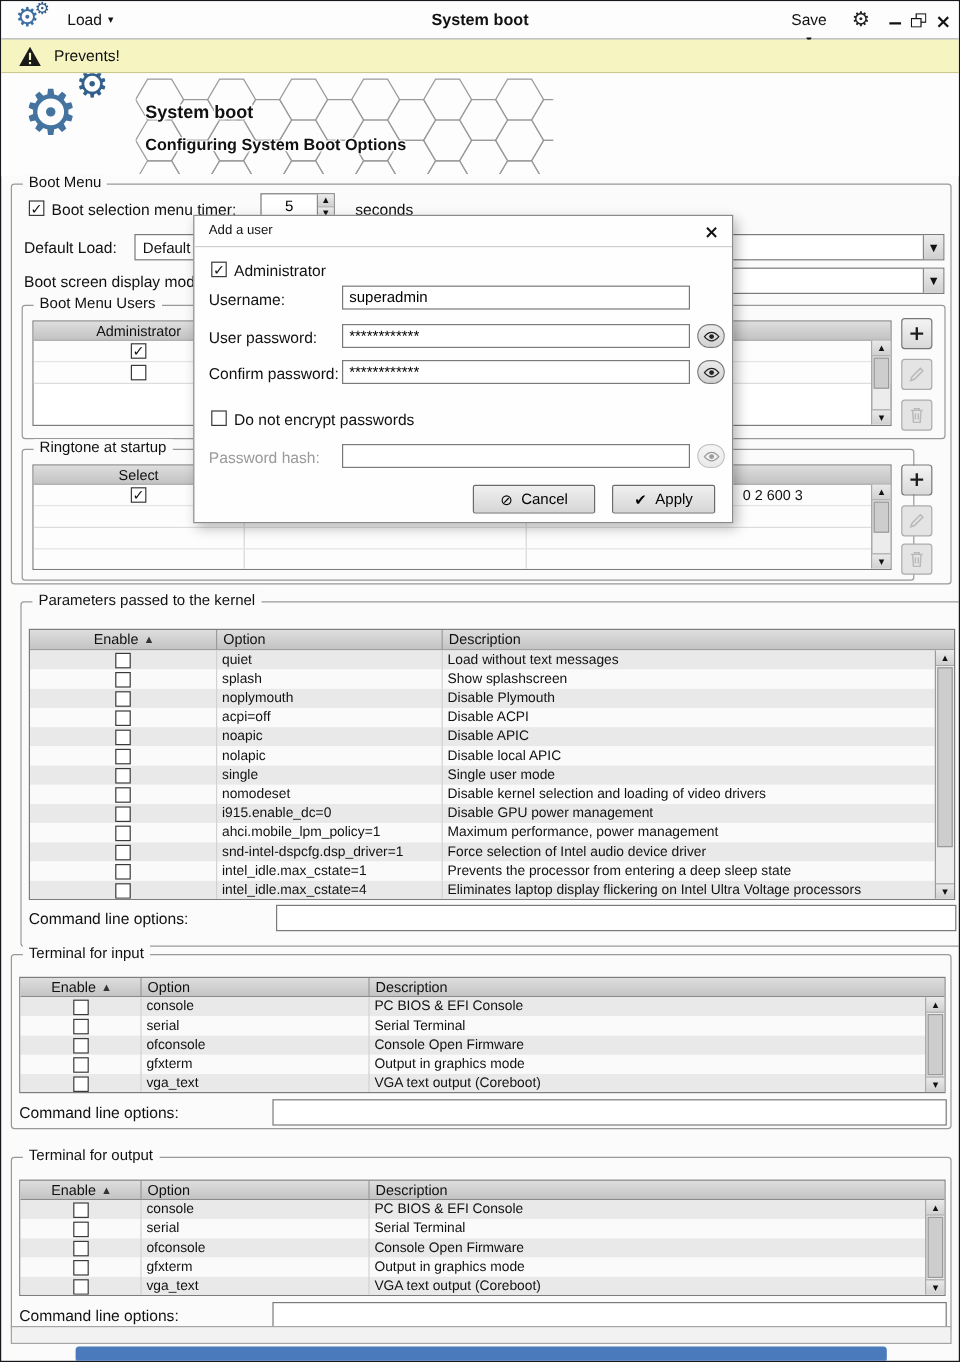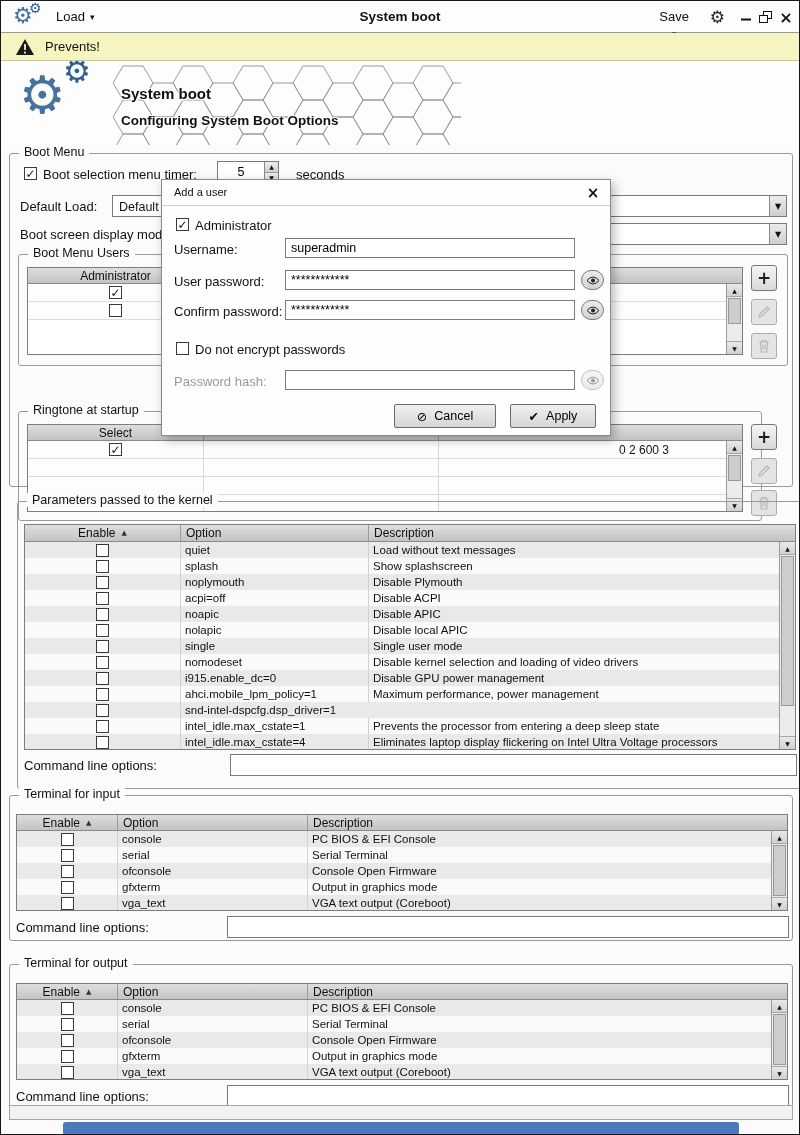--- a/index.html
+++ b/index.html
@@ -252,21 +252,21 @@
             <path d="M2 12 L3 9 L10 2 L12 4 L5 11 Z" fill="none" stroke="currentColor" stroke-width="1.3"></path>
           </svg>
       </button>
       <button class="sqbtn disabled" style="left:732px;top:78px;">
         <svg width="12" height="14" viewBox="0 0 12 14">
             <path d="M1 3 H11 M4 3 V1.5 H8 V3 M2.5 3 L3.2 13 H8.8 L9.5 3 M4.8 5.5 V10.5 M7.2 5.5 V10.5" stroke="currentColor" fill="none" stroke-width="1.2"></path>
           </svg>
       </button>
     </div>
 
-    <div class="group" style="left:8px;top:220px;width:744px;height:110px;margin-top:37px;">
+    <div class="group" style="left:8px;top:220px;width:744px;height:110px;">
       <span class="legend">Ringtone at startup</span>
       <div class="stable" style="left:8px;top:12px;width:716px;height:88px;">
         <div class="sthead">
           <div class="sth">
             <span>Select</span>
           </div>
           <div class="sth"></div>
           <div class="sth last"></div>
         </div>
         <div class="srow">
@@ -397,20 +397,21 @@
               <span class="cb"></span>
             </div>
             <div class="tcell c-opt">ahci.mobile_lpm_policy=1</div>
             <div class="tcell c-desc">Maximum performance, power management</div>
           </div>
           <div class="trow">
             <div class="tcell c-en">
               <span class="cb"></span>
             </div>
             <div class="tcell c-opt">snd-intel-dspcfg.dsp_driver=1</div>
+            <div class="tcell c-desc">Force selection of Intel audio device driver</div>
           </div>
           <div class="trow">
             <div class="tcell c-en">
               <span class="cb"></span>
             </div>
             <div class="tcell c-opt">intel_idle.max_cstate=1</div>
             <div class="tcell c-desc">Prevents the processor from entering a deep sleep state</div>
           </div>
           <div class="trow">
             <div class="tcell c-en">

